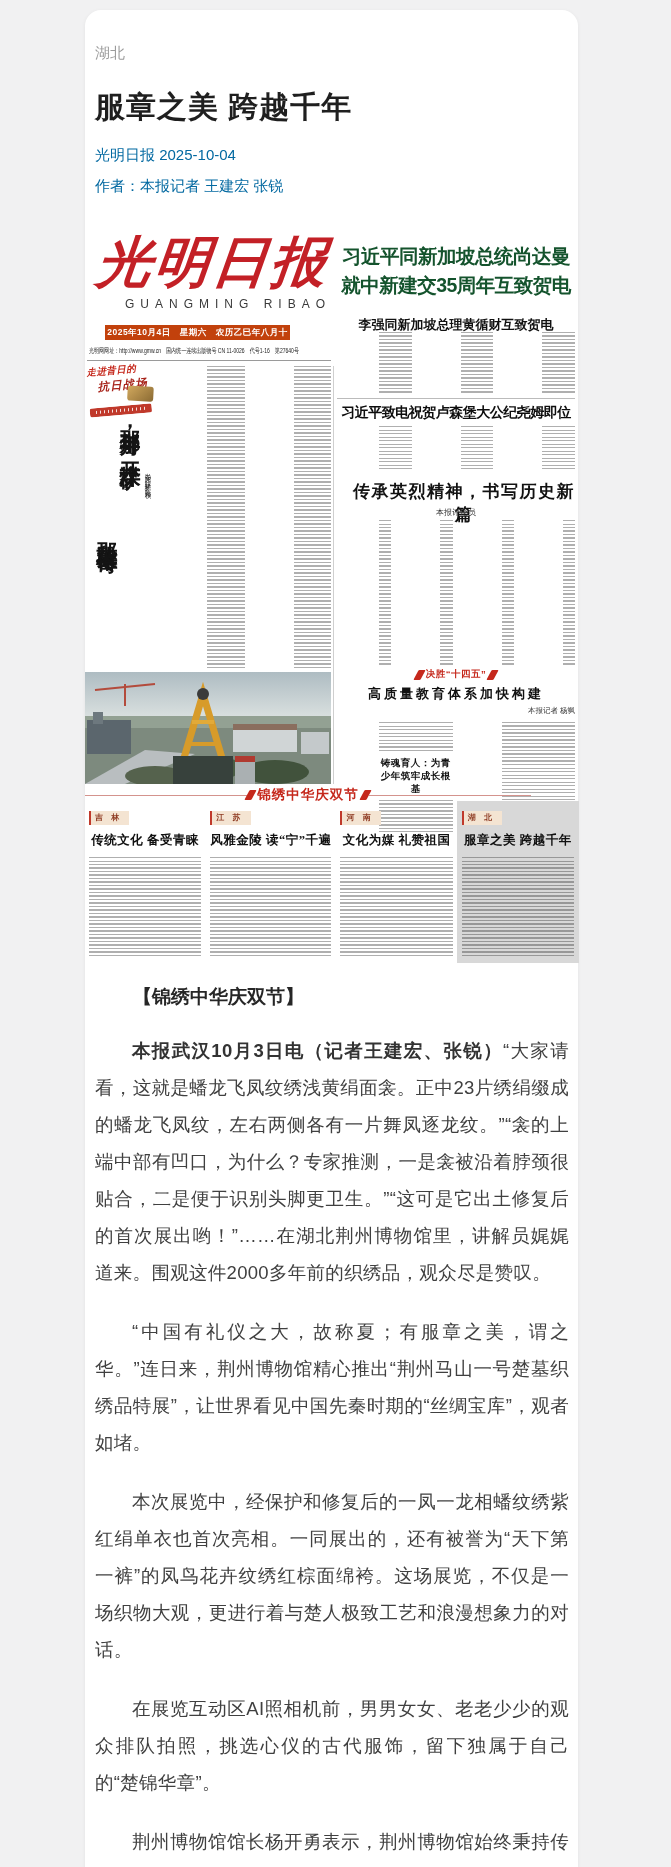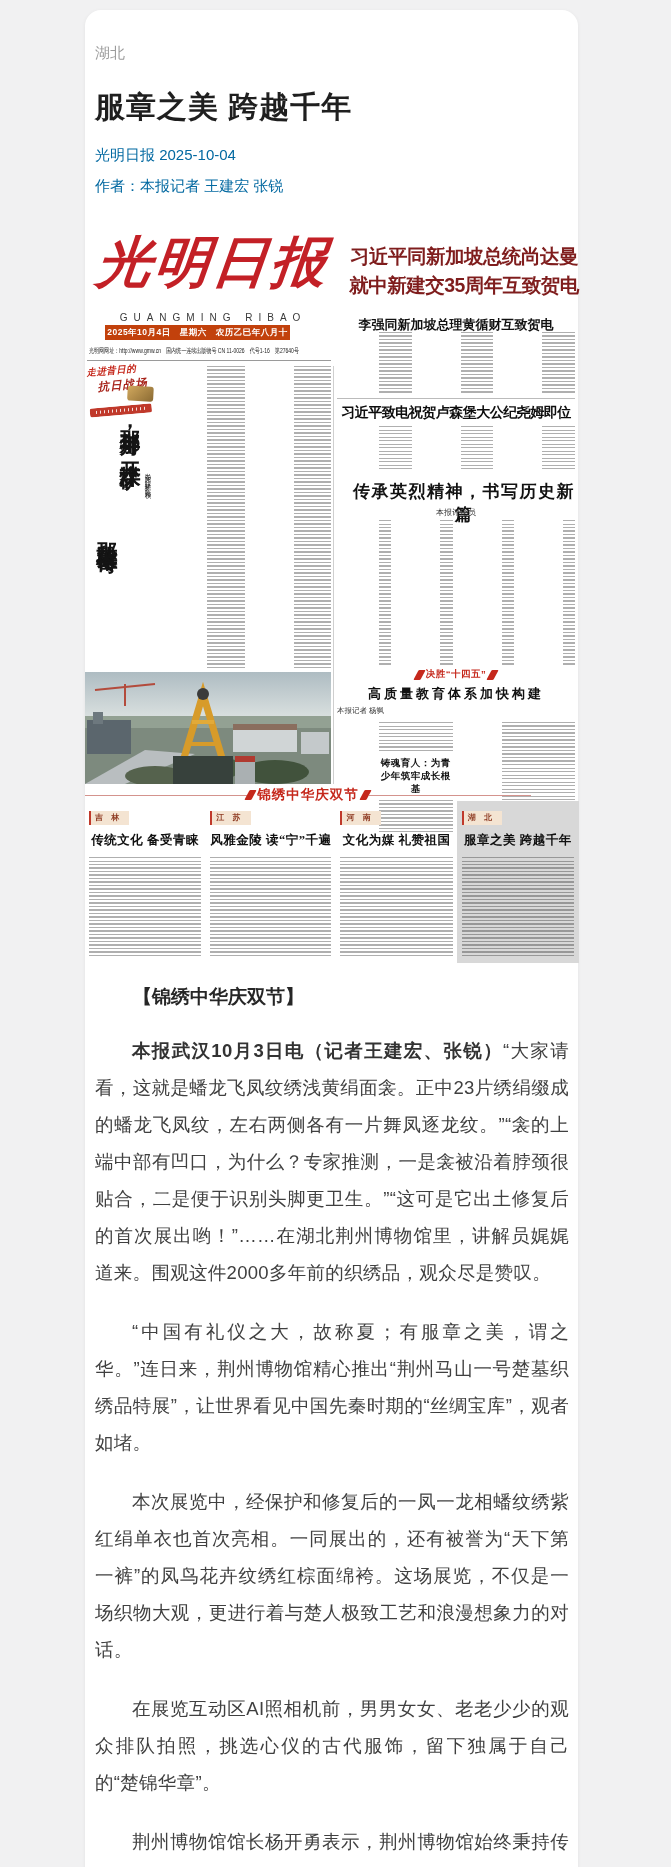--- a/index.html
+++ b/index.html
@@ -22,28 +22,28 @@
   .hd .meta + .meta{margin-top:12px;}
 
   
   .paper{position:relative;width:493px;height:750px;margin-top:8px;background:#fff;font-family:"Liberation Sans","DejaVu Sans",sans-serif;}
   .abs{position:absolute;}
   .serif{font-family:"Liberation Serif","DejaVu Serif",serif;}
 
   .mast-cn{left:10px;top:8px;width:236px;text-align:center;
     font-family:"Liberation Serif","DejaVu Serif",serif;font-style:italic;font-weight:700;
     font-size:55px;line-height:78px;color:#c32026;letter-spacing:3px;transform:skewX(-6deg);}
-  .mast-en{left:10px;top:96px;width:236px;text-align:center;font-size:10px;letter-spacing:6px;color:#3a3a3a;}
+  .mast-en{left:10px;top:81px;width:236px;text-align:right;font-size:12px;letter-spacing:6px;color:#3a3a3a;}
   .datebar{left:20px;top:109px;width:185px;height:15px;background:#c2410c;color:#fff;
     font-size:8.5px;line-height:15px;text-align:center;font-weight:700;letter-spacing:0.5px;}
   .infoline{left:4px;top:130px;width:340px;font-size:7px;color:#222;white-space:nowrap;
     transform:scaleX(0.72);transform-origin:0 50%;}
   .rule{height:1px;background:#9a9a9a;}
 
-  .hl-top{left:260px;top:26px;width:238px;text-align:center;color:#7f1d1d;
+  .hl-top{left:252px;top:26px;width:238px;text-align:center;color:#14532d;
     font-weight:900;font-size:19.5px;line-height:29px;letter-spacing:-0.5px;}
   .hl-sub{left:252px;top:100px;width:238px;text-align:center;font-weight:700;font-size:13px;color:#111;}
   .hl2{left:252px;top:188px;width:238px;text-align:center;font-weight:900;font-size:14px;
     letter-spacing:-0.5px;white-space:nowrap;color:#0d0d0d;}
   .hl3{left:260px;top:264px;width:238px;text-align:center;font-weight:700;font-size:17px;letter-spacing:1.5px;color:#111;}
   .hl3-by{left:252px;top:291px;width:238px;text-align:center;font-size:8px;color:#333;}
 
   
   .nt{background:repeating-linear-gradient(to bottom,rgba(55,55,55,.8) 0 1.1px,transparent 1.1px 3.5px);opacity:.5;}
   .cols{display:flex;gap:7px;}
@@ -66,21 +66,21 @@
 
   
   .photo{left:0;top:456px;width:246px;height:112px;overflow:hidden;}
 
   
   .edu{left:252px;top:452px;width:238px;}
   .tagrow{display:flex;align-items:center;justify-content:center;gap:3px;}
   .ds{width:7px;height:10px;background:#c5281c;transform:skewX(-28deg);border-radius:1px;}
   .edu-tag{color:#c5281c;font-weight:800;font-size:9.5px;letter-spacing:0.5px;}
   .edu-hl{margin-top:4px;text-align:center;font-weight:700;font-size:13px;letter-spacing:3px;color:#111;}
-  .edu-by{margin-top:3px;text-align:left;font-size:7.5px;color:#333;}
+  .edu-by{margin-top:3px;text-align:right;font-size:7.5px;color:#333;}
   .edu-sub{margin:5px 0 4px;text-align:center;font-weight:800;font-size:9.5px;color:#111;letter-spacing:0.5px;}
 
   
   .divider{left:0;top:570px;width:446px;display:flex;align-items:center;}
   .dline{flex:1;height:1px;background:#d4938d;}
   .dtext{color:#c5281c;font-weight:800;font-size:13.5px;letter-spacing:1px;margin:0 3px;}
 
   
   .rcols{left:4px;top:590px;width:485px;height:152px;display:flex;gap:9px;}
   .rcol{flex:1;position:relative;}

